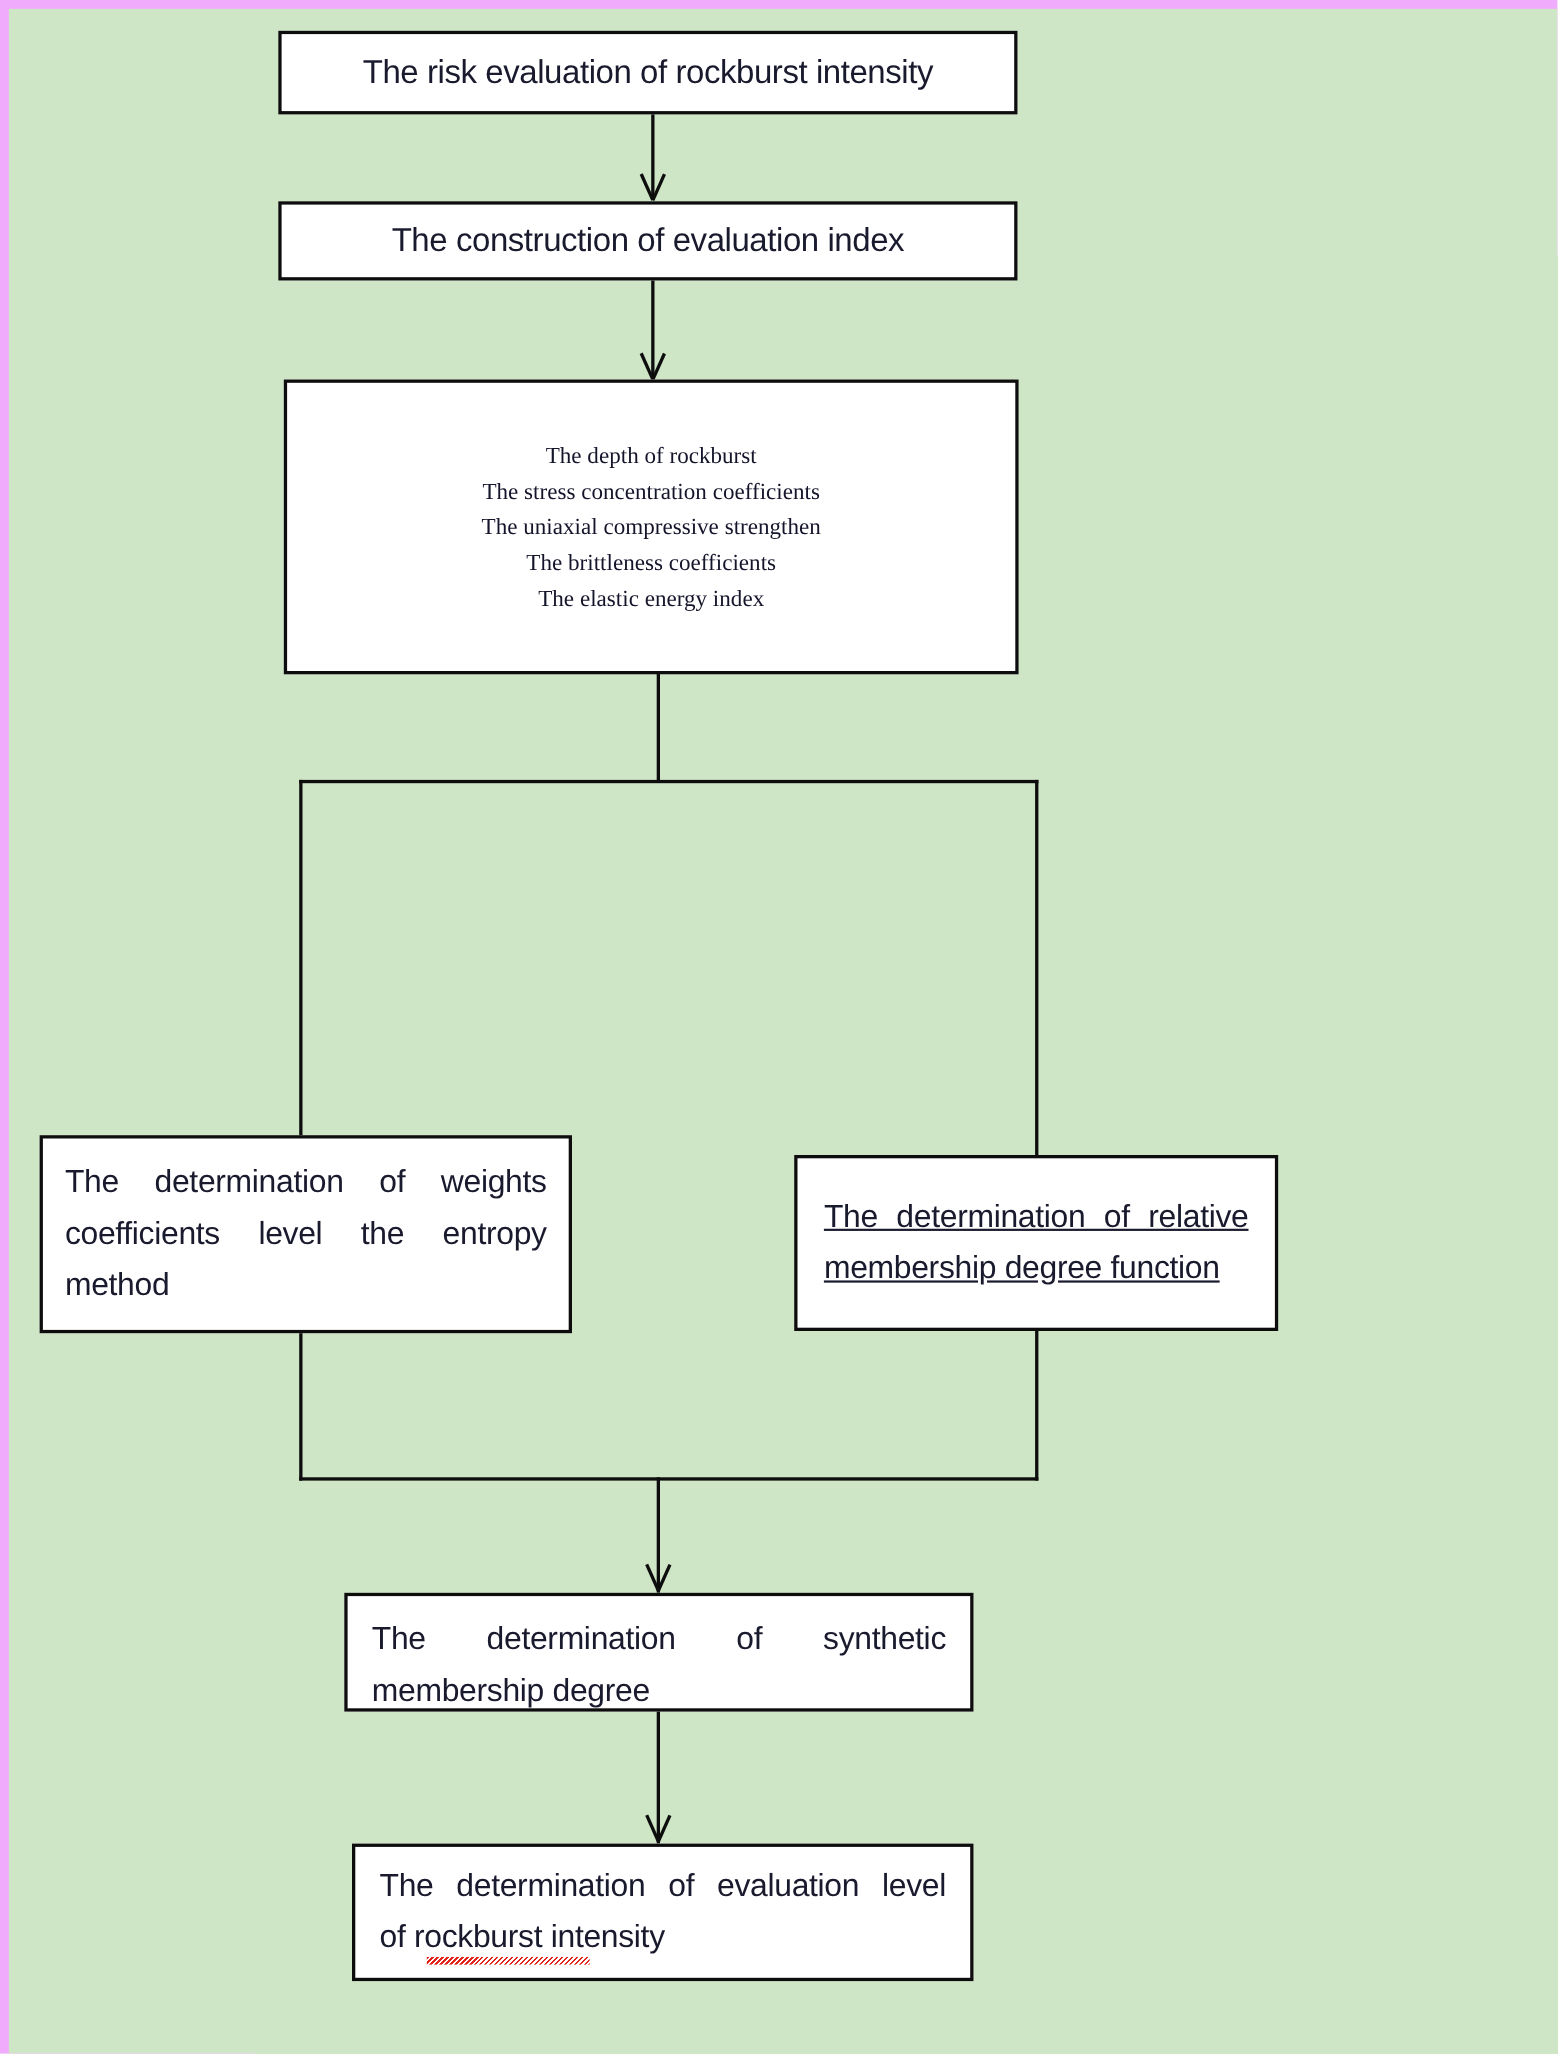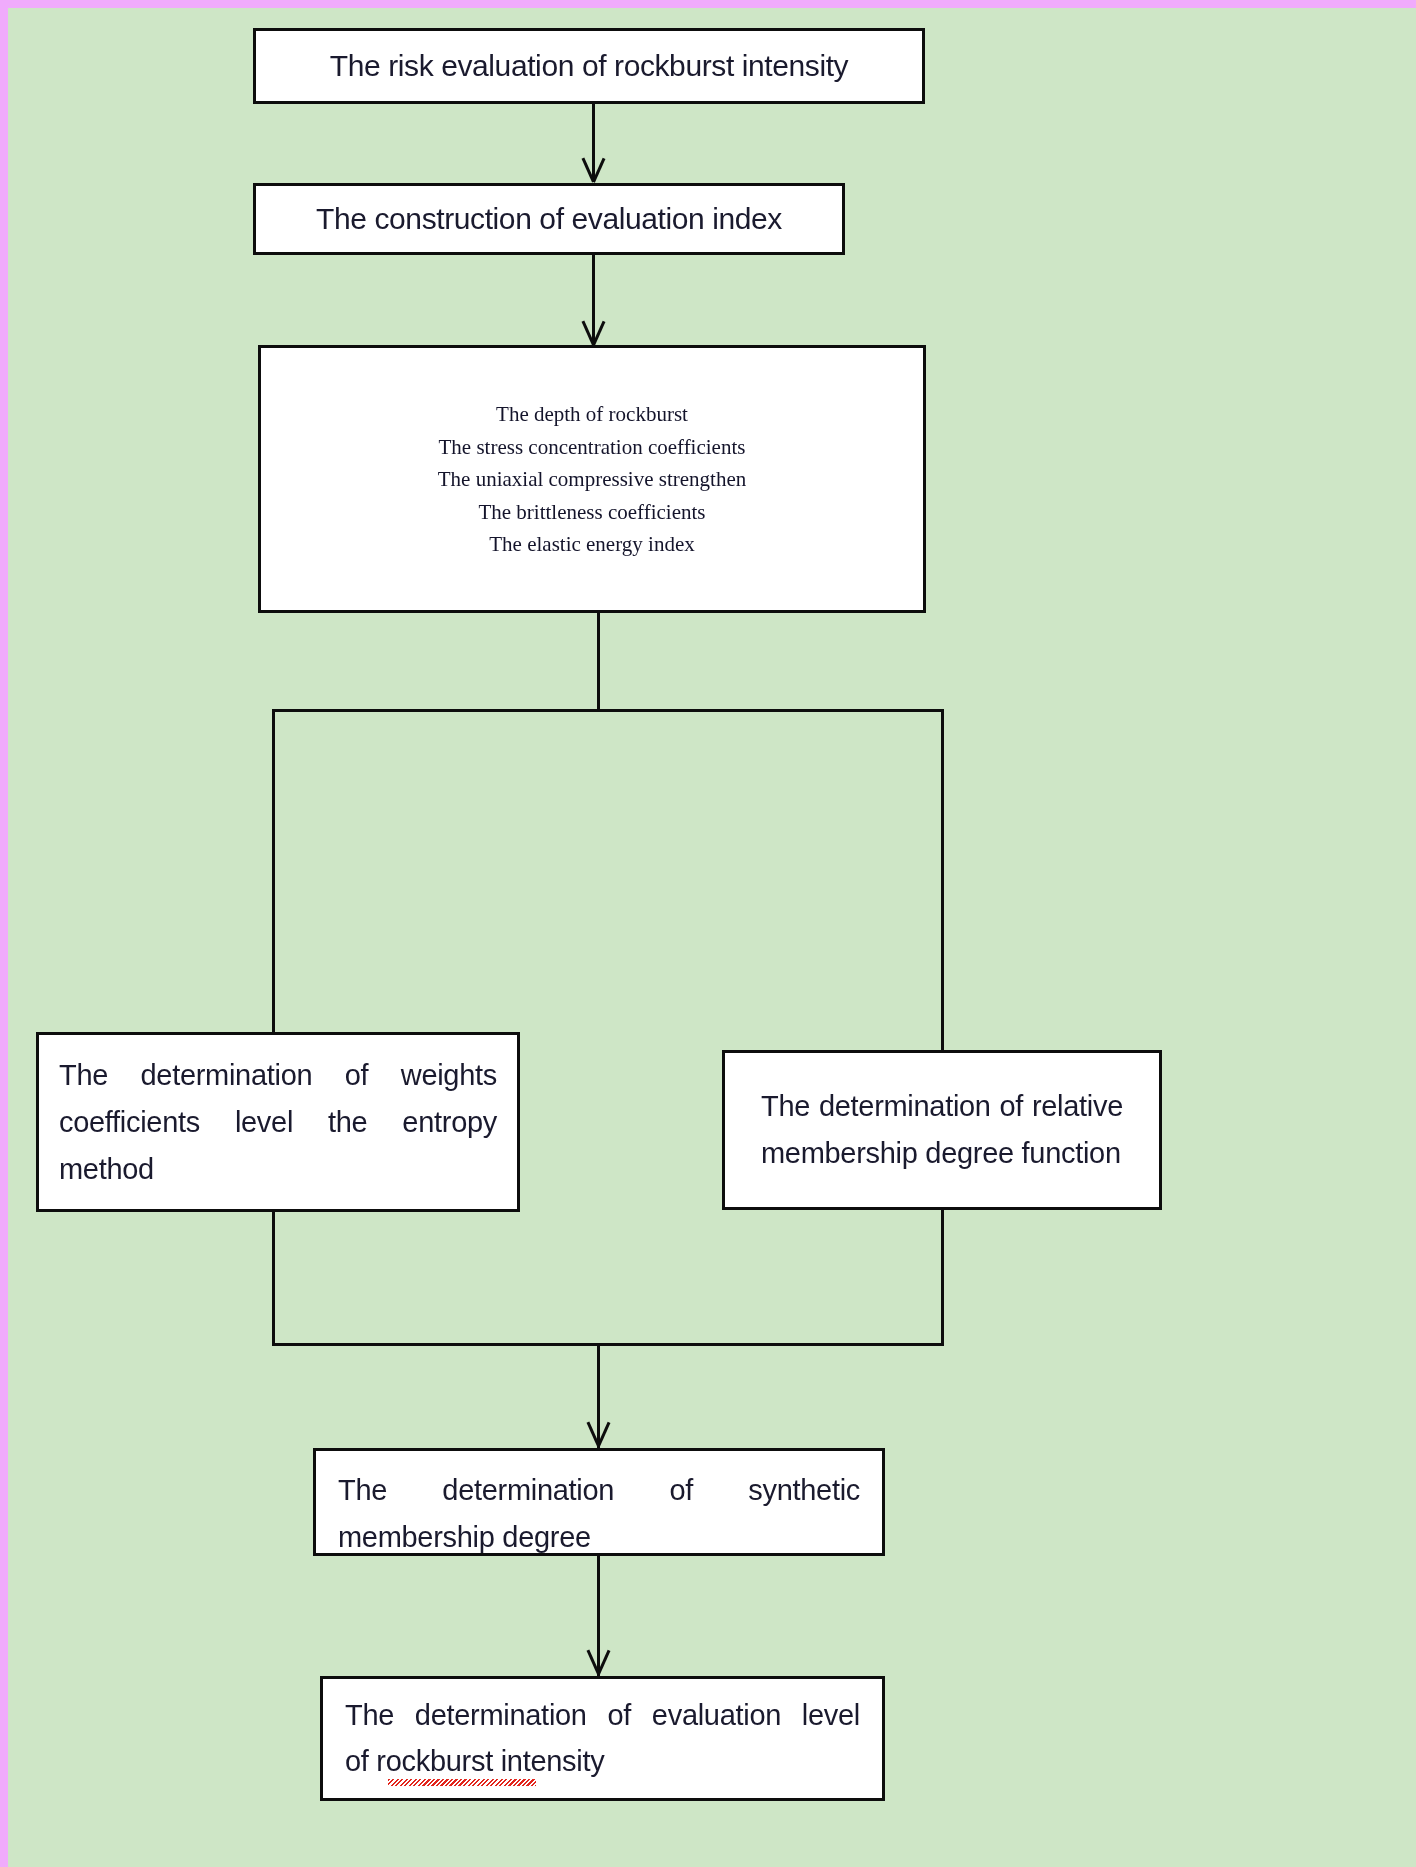--- a/index.html
+++ b/index.html
@@ -66,21 +66,21 @@
     position: absolute;
     left: 0; right: 0; top: 50%;
     transform: translateY(-50%);
   }
   .pad-side {
     padding: 0 18px;
   }
 
   
   #box-risk        { left: 253px; top: 28px;   width: 672px; height: 76px; }
-  #box-construct   { left: 253px; top: 183px;  width: 592px; height: 72px; padding-left: 48px; }
+  #box-construct   { left: 253px; top: 183px;  width: 672px; height: 72px; padding-left: 48px; }
   #box-indices     { left: 258px; top: 345px;  width: 668px; height: 268px; }
   #box-weights     { left: 36px;  top: 1032px; width: 484px; height: 180px; }
   #box-membership  { left: 722px; top: 1050px; width: 440px; height: 160px; }
   #box-synthetic   { left: 313px; top: 1448px; width: 572px; height: 108px; }
   #box-level       { left: 320px; top: 1676px; width: 565px; height: 125px; }
 
   
   .ln {
     position: absolute;
     background: #0d0d0d;
@@ -154,21 +154,21 @@
   <div class="ln vline" style="left:597px; top:612px; height:99px;"></div>
   <div class="ln hline" style="left:272px; top:709px; width:672px;"></div>
   <div class="ln vline" style="left:272px; top:709px; height:325px;"></div>
   <div class="ln vline" style="left:941px; top:709px; height:343px;"></div>
 
   <div class="box" id="box-weights">
     <div class="vcenter sans-just" style="padding:0 20px;">The determination of weights coefficients level the entropy method</div>
   </div>
 
   <div class="box" id="box-membership">
-    <div class="vcenter sans-just" style="padding:0 36px;">The determination of relative membership degree function</div>
+    <div class="vcenter sans-just" style="padding:0 24px;text-decoration:underline;">The determination of relative membership degree function</div>
   </div>
 
   <div class="ln vline" style="left:272px; top:1212px; height:134px;"></div>
   <div class="ln vline" style="left:941px; top:1210px; height:136px;"></div>
   <div class="ln hline" style="left:272px; top:1343px; width:672px;"></div>
   <div class="ln vline" style="left:597px; top:1343px; height:105px;"></div>
   <div class="arrow" style="left:585px; top:1420px;">
     <i class="l"></i>
       <i class="r"></i>
   </div>

